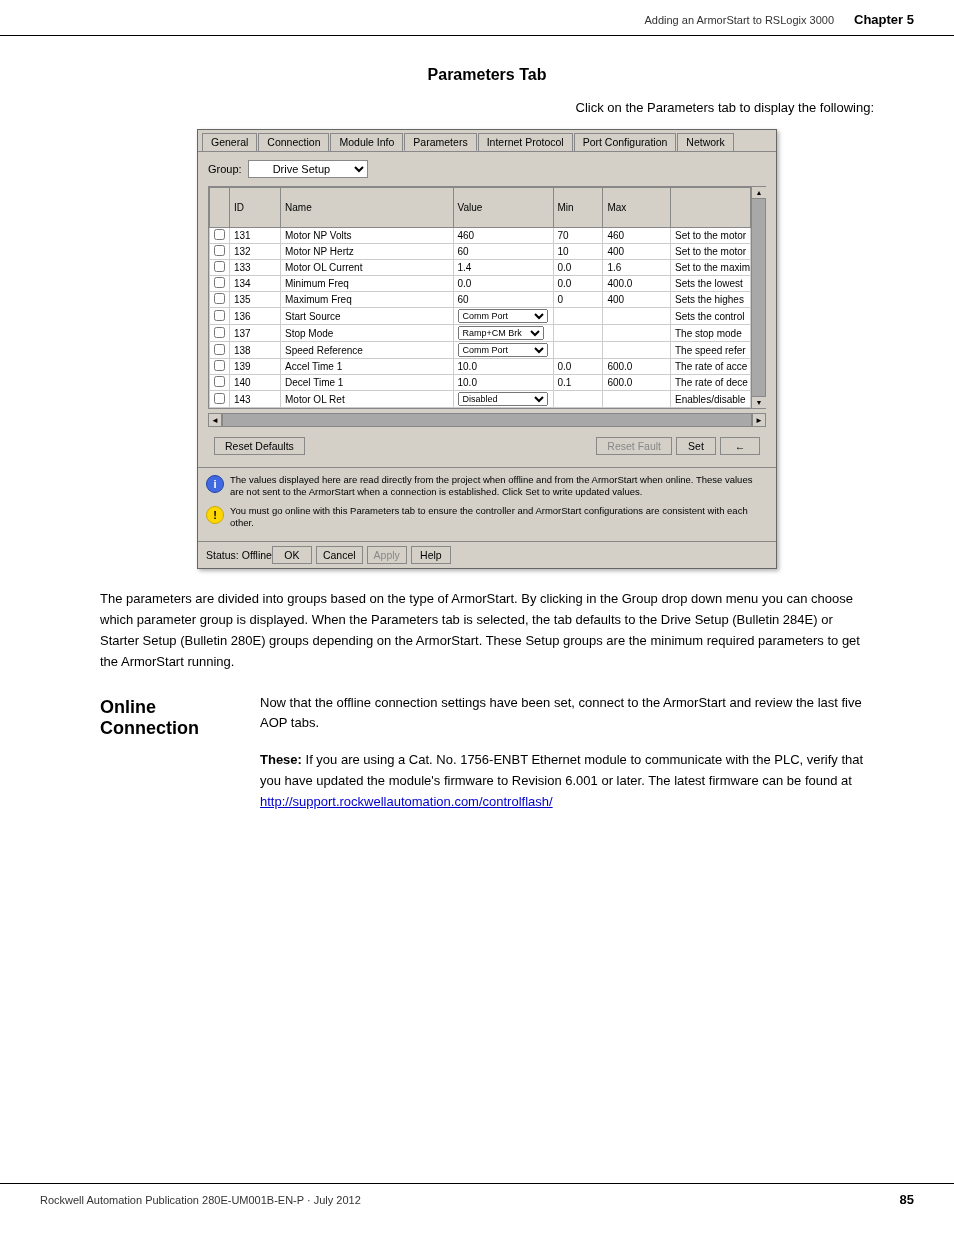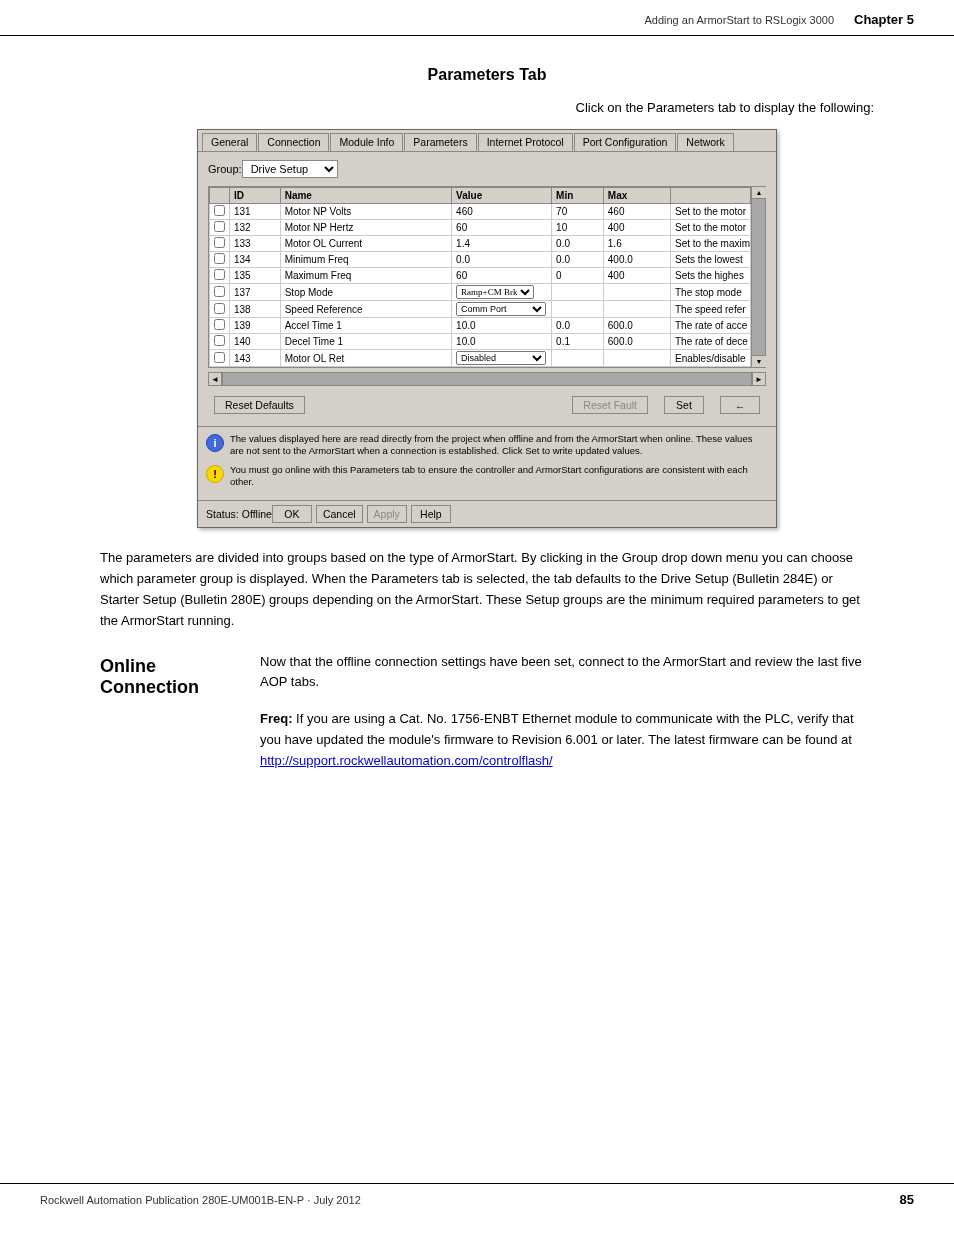--- a/index.html
+++ b/index.html
@@ -91,39 +91,40 @@
       background: #d4d0c8;
     }
 
     .group-row {
       display: flex;
       align-items: center;
       margin-bottom: 8px;
       font-size: 11px;
     }
     .group-row label {
+      margin-right: 6px;
     }
     .group-select {
       border: 1px solid #888;
       background: #fff;
-      padding: 1px 4px;
+      padding: 1px 20px;
       font-size: 11px;
-      width: 96px;
+      width: 120px;
     }
     .params-table {
       width: 100%;
       border-collapse: collapse;
       font-size: 10px;
     }
     .params-table th {
       background: #d4d0c8;
       border: 1px solid #888;
-      padding: 2px 4px;
+      padding: 14px 4px;
       text-align: left;
-      font-weight: bold;
+      font-weight: normal;
       font-size: 10px;
     }
     .params-table td {
       border: 1px solid #ccc;
       padding: 1px 4px;
       font-size: 10px;
       white-space: nowrap;
       overflow: hidden;
     }
     .params-table tr:nth-child(even) td {
@@ -416,23 +417,32 @@
                     <td class="checkbox-cell"><input type="checkbox" style="width: 11px; height: 11px;"></td>
                     <td>135</td>
                     <td>Maximum Freq</td>
                     <td>60</td>
                     <td>0</td>
                     <td>400</td>
                     <td style="max-width: 80px; overflow: hidden;">Sets the highes</td>
                   </tr>
                   <tr>
                     <td class="checkbox-cell"><input type="checkbox" style="width: 11px; height: 11px;"></td>
+                    <td>136</td>
+                    <td>Start Source</td>
+                    <td><select style="font-size: 9px; width: 90px;"><option>Comm Port</option></select></td>
+                    <td></td>
+                    <td></td>
+                    <td style="max-width: 80px; overflow: hidden;">Sets the control</td>
+                  </tr>
+                  <tr>
+                    <td class="checkbox-cell"><input type="checkbox" style="width: 11px; height: 11px;"></td>
                     <td>137</td>
                     <td>Stop Mode</td>
-                    <td><select style="font-size: 9px; width: 78px; font-family: Liberation Serif, serif;"><option>Ramp+CM Brk</option></select></td>
+                    <td><select style="font-size: 9px; width: 86px;"><option>Ramp+CM Brk</option></select></td>
                     <td></td>
                     <td></td>
                     <td style="max-width: 80px; overflow: hidden;">The stop mode</td>
                   </tr>
                   <tr>
                     <td class="checkbox-cell"><input type="checkbox" style="width: 11px; height: 11px;"></td>
                     <td>138</td>
                     <td>Speed Reference</td>
                     <td><select style="font-size: 9px; width: 90px;"><option>Comm Port</option></select></td>
                     <td></td>
@@ -477,21 +487,21 @@
         </div>
 
         <div style="display:flex; margin-bottom:6px;">
           <div class="hscroll-arrow">◄</div>
           <div class="hscroll-track" style="flex:1;height:14px;background:#a8a8a8;border:1px solid #888;"></div>
           <div class="hscroll-arrow">►</div>
         </div>
 
         <div class="dialog-bottom">
           <button class="btn">Reset Defaults</button>
-          <div style="display:flex;gap:16px;">
+          <div style="display:flex;gap:4px;">
             <button class="btn disabled">Reset Fault</button>
             <button class="btn small">Set</button>
             <button class="btn small">←</button>
           </div>
         </div>
       </div>
 
       <div class="info-boxes">
         <div class="info-box">
           <div class="info-icon blue">i</div>
@@ -518,21 +528,21 @@
     </div>
 
     <p class="body-text">The parameters are divided into groups based on the type of ArmorStart. By clicking in the Group drop down menu you can choose which parameter group is displayed. When the Parameters tab is selected, the tab defaults to the Drive Setup (Bulletin 284E) or Starter Setup (Bulletin 280E) groups depending on the ArmorStart. These Setup groups are the minimum required parameters to get the ArmorStart running.</p>
   </div>
 
   <div class="left-section" style="margin-top:20px;">
     <div class="sidebar-title">Online Connection</div>
     <div class="sidebar-content">
       <p class="body-text">Now that the offline connection settings have been set, connect to the ArmorStart and review the last five AOP tabs.</p>
       <p class="body-text-note">
-        <strong>Freq:</strong><span> If you are using a Cat. No. 1756-ENBT Ethernet module to communicate with the PLC, verify that you have updated the module's firmware to Revision 6.001 or later. The latest firmware can be found at </span><a class="link-text" href="#">http://support.rockwellautomation.com/controlflash/</a>
+        <strong>These:</strong><span> If you are using a Cat. No. 1756-ENBT Ethernet module to communicate with the PLC, verify that you have updated the module's firmware to Revision 6.001 or later. The latest firmware can be found at </span><a class="link-text" href="#">http://support.rockwellautomation.com/controlflash/</a>
       </p>
     </div>
   </div>
 
 </div>
 
 <div class="page-footer">
   <span class="footer-pub">Rockwell Automation Publication 280E-UM001B-EN-P · July 2012</span>
   <span class="footer-page">85</span>
 </div>

